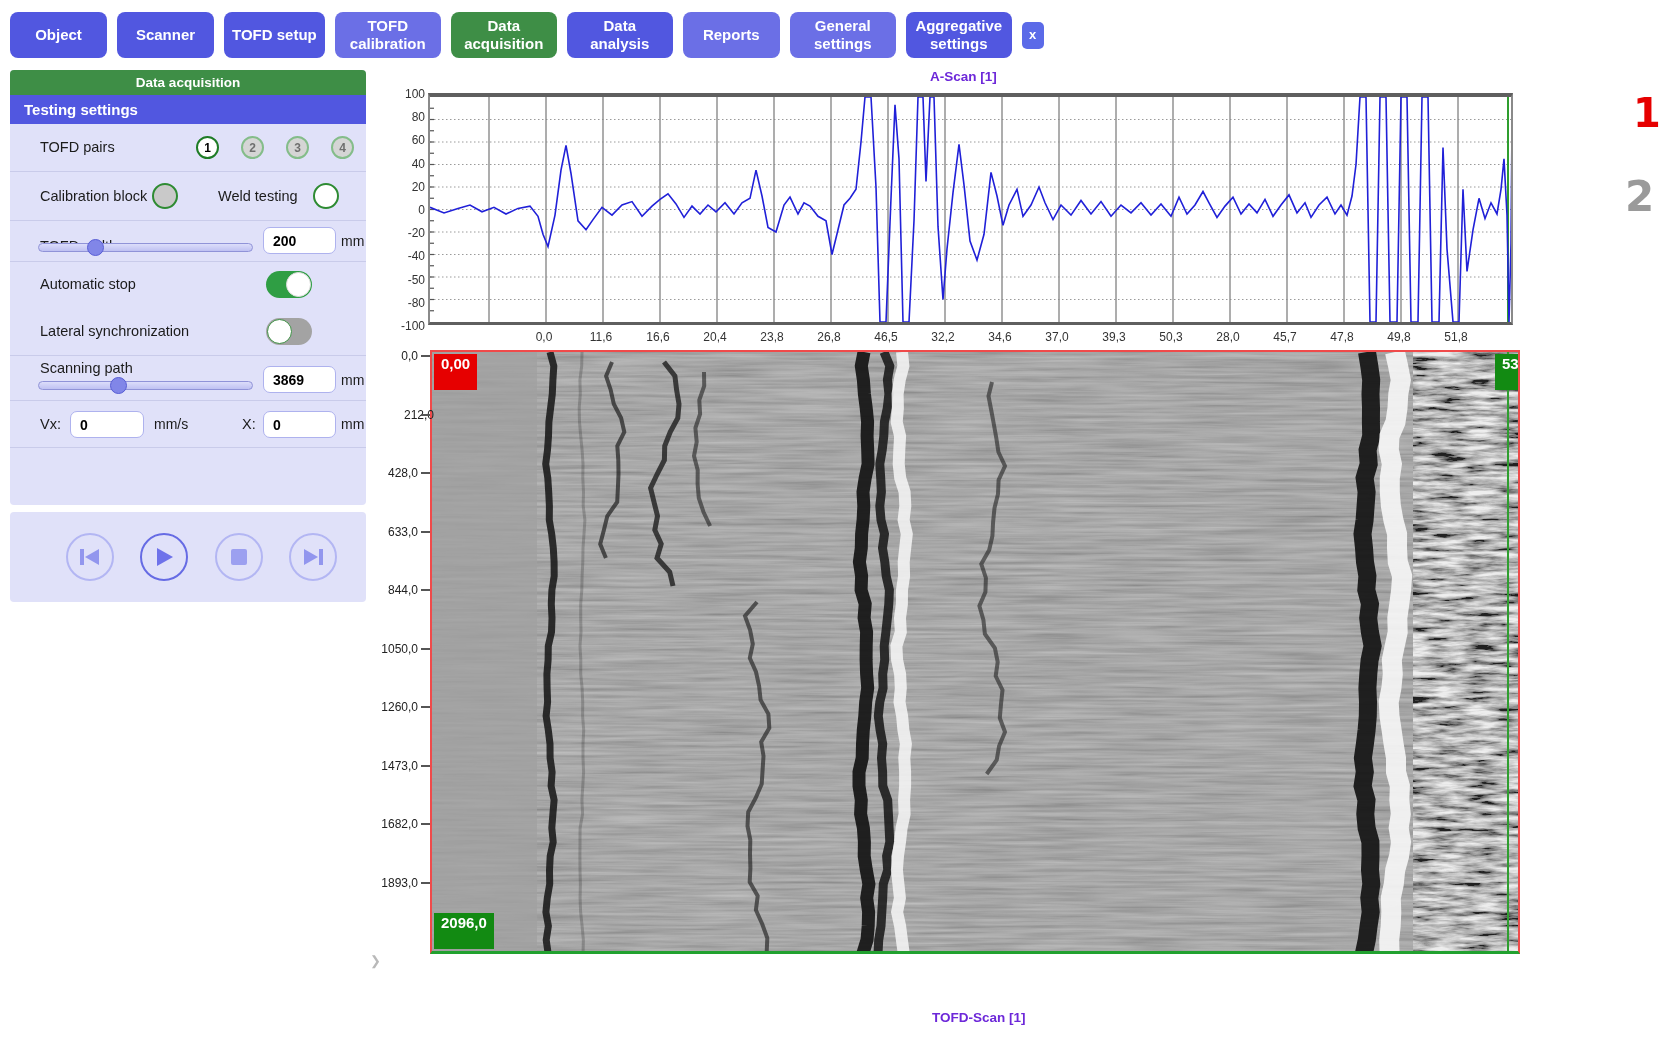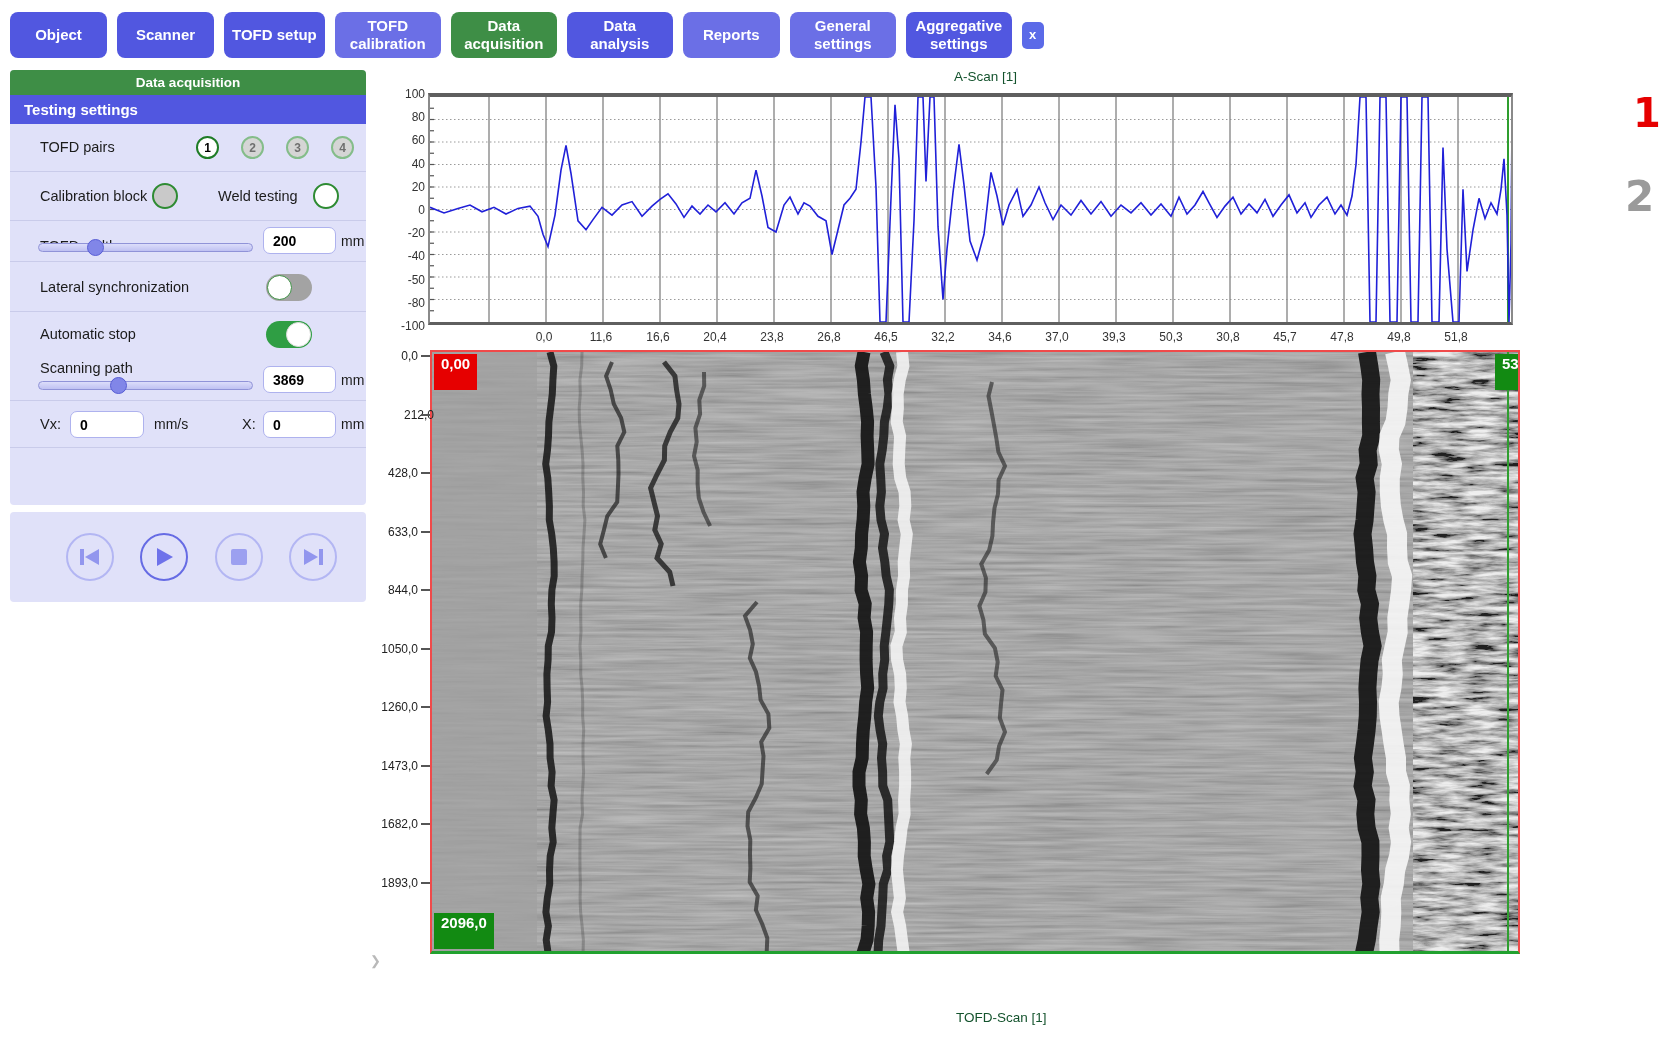--- a/index.html
+++ b/index.html
@@ -61,21 +61,21 @@
 
   .plusbtn { position:absolute; width:36px; height:36px; border-radius:50%; background:#9ba0ee; border:none;
     color:#fff; font-size:26px; font-weight:bold; line-height:30px; cursor:pointer; }
   .plusbg { position:absolute; width:52px; height:46px; border-radius:8px; background:#e9eafc; border:1px solid #d5d7f5; }
 
   .tbtn { position:absolute; width:48px; height:48px; border-radius:50%; background:transparent;
     border:2.5px solid #b3b6f3; padding:0; cursor:pointer; display:flex; align-items:center; justify-content:center; }
   .tbtn.playb { border-color:#666be4; }
 
   
-  #ascan-title, #tofd-title { position:absolute; font-size:13.5px; font-weight:400; color:#14532d;margin-left:24px; }
+  #ascan-title, #tofd-title { position:absolute; font-size:13.5px; font-weight:700; color:#6d28d9; }
   #top-rule { position:absolute; left:430px; top:95px; width:1083px; height:3px; background:#c4c6f5; }
   .rule-tick { position:absolute; top:-1px; width:7px; height:5px; background:#989cf0; }
   #ascan { position:absolute; left:428px; top:93px; width:1085px; height:232px; background:#fff;
     border:2px solid #8a8a8a; border-top:4px solid #5f5f5f; border-bottom:3px solid #5f5f5f; }
   .ytick-lbl { position:absolute; width:34px; text-align:right; font-size:12px; color:#333; }
   .xtick-lbl { position:absolute; font-size:12px; color:#333; transform:translateX(-50%); }
 
   
   #tofd { position:absolute; left:430px; top:350px; width:1090px; height:604px; background:#8e8e8e;
     border:2px solid #f04a4a; border-bottom:3px solid #21a12f; overflow:hidden; }
@@ -125,30 +125,30 @@
 
     <div class="row" style="height:41px;">
       <span class="lbl abs" style="left:30px; top:17px;">TOFD width</span>
       <span class="slider-track" style="left:28px; top:22px;">
         <span class="slider-thumb" id="thumb-width" style="left: 47.52px;"></span>
       </span>
       <input class="numinput" style="left: 253px; top: 6px; width: 73px;" value="200">
       <span class="unit" style="left:331px; top:12px;">mm</span>
     </div>
 
+    <div class="row" style="height:44px; border-bottom:none;">
+      <span class="lbl abs" style="left:30px; top:14px;">Automatic stop</span>
+      <span class="toggle on" style="left:256px; top:9px;">
+          <span class="knob"></span>
+        </span>
+    </div>
+
     <div class="row" style="height:50px;">
       <span class="lbl abs" style="left:30px; top:17px;">Lateral synchronization</span>
       <span class="toggle off" style="left:256px; top:12px;">
-          <span class="knob"></span>
-        </span>
-    </div>
-
-    <div class="row" style="height:44px; border-bottom:none;">
-      <span class="lbl abs" style="left:30px; top:14px;">Automatic stop</span>
-      <span class="toggle on" style="left:256px; top:9px;">
           <span class="knob"></span>
         </span>
     </div>
 
     <div class="row" style="height:45px;">
       <span class="lbl abs" style="left:30px; top:4px;">Scanning path</span>
       <span class="slider-track" style="left:28px; top:25px;">
         <span class="slider-thumb" id="thumb-path" style="left: 71.28px;"></span>
       </span>
       <input class="numinput" style="left: 253px; top: 10px; width: 73px;" value="3869">
@@ -271,21 +271,21 @@
     <div class="xtick-lbl" style="left: 658px; top: 330px;">16,6</div>
     <div class="xtick-lbl" style="left: 715px; top: 330px;">20,4</div>
     <div class="xtick-lbl" style="left: 772px; top: 330px;">23,8</div>
     <div class="xtick-lbl" style="left: 829px; top: 330px;">26,8</div>
     <div class="xtick-lbl" style="left: 886px; top: 330px;">46,5</div>
     <div class="xtick-lbl" style="left: 943px; top: 330px;">32,2</div>
     <div class="xtick-lbl" style="left: 1000px; top: 330px;">34,6</div>
     <div class="xtick-lbl" style="left: 1057px; top: 330px;">37,0</div>
     <div class="xtick-lbl" style="left: 1114px; top: 330px;">39,3</div>
     <div class="xtick-lbl" style="left: 1171px; top: 330px;">50,3</div>
-    <div class="xtick-lbl" style="left: 1228px; top: 330px;">30,8</div>
+    <div class="xtick-lbl" style="left: 1228px; top: 330px;">28,0</div>
     <div class="xtick-lbl" style="left: 1285px; top: 330px;">45,7</div>
     <div class="xtick-lbl" style="left: 1342px; top: 330px;">47,8</div>
     <div class="xtick-lbl" style="left: 1399px; top: 330px;">49,8</div>
     <div class="xtick-lbl" style="left: 1456px; top: 330px;">51,8</div>
   </div>
 
 <div id="tofd">
   <svg id="tofd-svg" width="1086" height="599" viewBox="0 0 1086 599" preserveAspectRatio="none">
     <defs>
       <filter id="g1" x="0" y="0" width="100%" height="100%">

